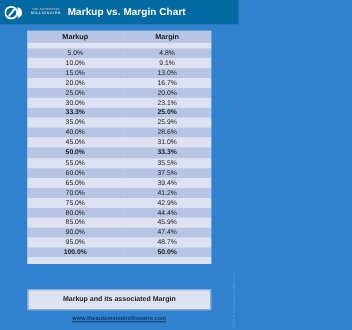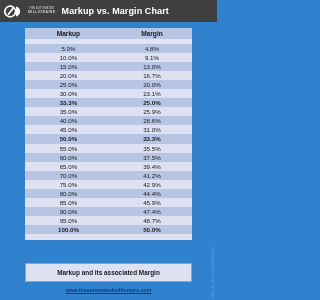--- a/index.html
+++ b/index.html
@@ -6,21 +6,21 @@
   html, body {
     width:217px; height:300px;
     font-family:"Liberation Sans", sans-serif;
     background:#3081ce;
     overflow:hidden;
   }
   .page { position:relative; width:217px; height:300px; background:#3081ce; }
 
   
   .topbar {
-    height:22px; background:#404040;
+    height:22px; background:#0369a1;
     display:flex; align-items:center; gap:4px;
     padding:0 4px;
   }
   .logo-mark { width:20px; height:13px; flex:none; position:relative; }
   .logo-mark svg { display:block; }
   .logo-word {
     font-size:2.6px; line-height:1.25; letter-spacing:.25px;
     color:#b9b9b9; text-align:center; white-space:nowrap;
     flex:none; font-weight:bold;
   }

